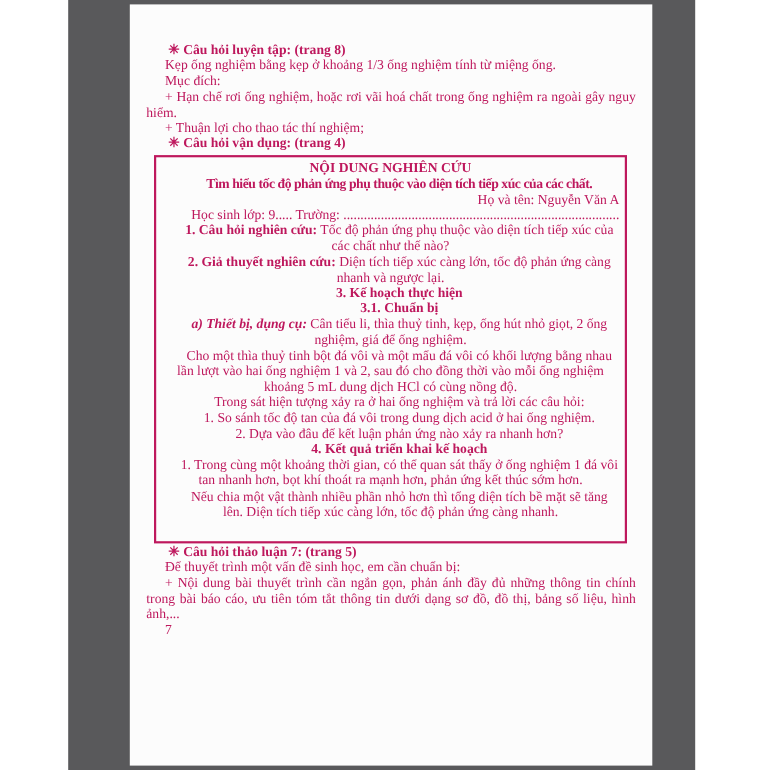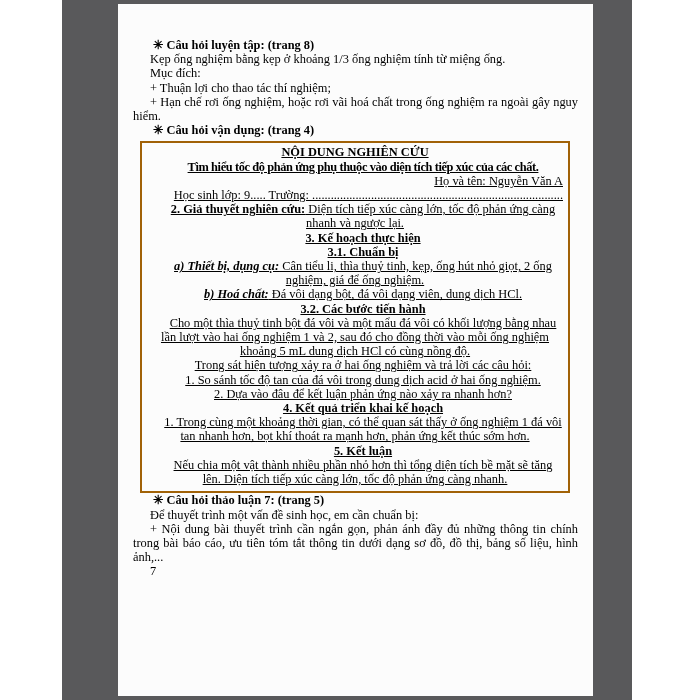--- a/index.html
+++ b/index.html
@@ -18,29 +18,28 @@
   .sheet {
     position: absolute;
     left: 56px; top: 4px;
     width: 475px; height: 692px;
     background: #fcfcfc;
   }
   .content {
     padding: 34px 15px 0 15px;
     font-size: 12.4px;
     line-height: 14.2px;
-    color: #000000;
+    color: #be185d;
   }
   .content p { margin: 0; text-indent: 17px; text-align: justify; }
   p.h { font-weight: bold; text-align: left; text-indent: 20px; }
   .rbox {
-    border: 2px solid #a16207;
+    border: 2px solid #be185d;
     margin: 4px 8px 0 7px;
-    padding: 2px 5px 5px 5px;
-    text-decoration: underline;
+    padding: 2px 5px 20px 5px;
   }
   .rbox p { text-indent: 16px; text-align: center; }
   .rbox p.h { text-indent: 16px; }
   .rbox .title { text-align: center; font-weight: bold; text-indent: 0; }
   .rbox .subtitle { font-weight: bold; letter-spacing: -0.4px; }
   .rbox .small-indent { text-indent: 6px; text-align: right; }
   .nowrap { white-space: nowrap; overflow: hidden; }
   .bi { font-weight: bold; font-style: italic; }
   .discussion-heading { margin-top: 10px; }
   .pagenum { text-align: right; padding-right: 12px; margin-top: 11px; text-indent: 0; }
@@ -49,43 +48,41 @@
 <body>
 
 <div class="photo">
   <div class="sheet">
     <div class="content">
 
       <div>
         <p class="h">✳ Câu hỏi luyện tập: (trang 8)</p>
         <p>Kẹp ống nghiệm bằng kẹp ở khoảng 1/3 ống nghiệm tính từ miệng ống.</p>
         <p>Mục đích:</p>
+        <p>+ Hạn chế rơi ống nghiệm, hoặc rơi vãi hoá chất trong ống nghiệm ra ngoài gây nguy hiểm.</p>
         <p>+ Thuận lợi cho thao tác thí nghiệm;</p>
-        <p>+ Hạn chế rơi ống nghiệm, hoặc rơi vãi hoá chất trong ống nghiệm ra ngoài gây nguy hiểm.</p>
         <p class="h">✳ Câu hỏi vận dụng: (trang 4)</p>
       </div>
 
       <div class="rbox">
         <p class="title">NỘI DUNG NGHIÊN CỨU</p>
         <p class="subtitle">Tìm hiểu tốc độ phản ứng phụ thuộc vào diện tích tiếp xúc của các chất.</p>
         <p class="small-indent">Họ và tên: Nguyễn Văn A</p>
         <p class="small-indent nowrap">Học sinh lớp: 9..... Trường: .................................................................................</p>
+        <p><b>1. Câu hỏi nghiên cứu:</b><span> Tốc độ phản ứng phụ thuộc vào diện tích tiếp xúc của các chất như thế nào?</span></p>
         <p><b>2. Giả thuyết nghiên cứu:</b><span> Diện tích tiếp xúc càng lớn, tốc độ phản ứng càng nhanh và ngược lại.</span></p>
         <p class="h">3. Kế hoạch thực hiện</p>
         <p class="h">3.1. Chuẩn bị</p>
         <p><span class="bi">a) Thiết bị, dụng cụ:</span><span> Cân tiểu li, thìa thuỷ tinh, kẹp, ống hút nhỏ giọt, 2 ống nghiệm, giá để ống nghiệm.</span></p>
-        <p><span class="bi">b) Hoá chất:</span><span> Đá vôi dạng bột, đá vôi dạng viên, dung dịch HCl.</span></p>
-        <p class="h">3.2. Các bước tiến hành</p>
         <p>Cho một thìa thuỷ tinh bột đá vôi và một mẩu đá vôi có khối lượng bằng nhau lần lượt vào hai ống nghiệm 1 và 2, sau đó cho đồng thời vào mỗi ống nghiệm khoảng 5 mL dung dịch HCl có cùng nồng độ.</p>
         <p>Trong sát hiện tượng xảy ra ở hai ống nghiệm và trả lời các câu hỏi:</p>
         <p>1. So sánh tốc độ tan của đá vôi trong dung dịch acid ở hai ống nghiệm.</p>
         <p>2. Dựa vào đâu để kết luận phản ứng nào xảy ra nhanh hơn?</p>
         <p class="h">4. Kết quả triển khai kế hoạch</p>
         <p>1. Trong cùng một khoảng thời gian, có thể quan sát thấy ở ống nghiệm 1 đá vôi tan nhanh hơn, bọt khí thoát ra mạnh hơn, phản ứng kết thúc sớm hơn.</p>
-        <p class="h">5. Kết luận</p>
         <p>Nếu chia một vật thành nhiều phần nhỏ hơn thì tổng diện tích bề mặt sẽ tăng lên. Diện tích tiếp xúc càng lớn, tốc độ phản ứng càng nhanh.</p>
       </div>
 
       <div>
         <p class="h discussion-heading">✳ Câu hỏi thảo luận 7: (trang 5)</p>
         <p>Để thuyết trình một vấn đề sinh học, em cần chuẩn bị:</p>
         <p>+ Nội dung bài thuyết trình cần ngắn gọn, phản ánh đầy đủ những thông tin chính trong bài báo cáo, ưu tiên tóm tắt thông tin dưới dạng sơ đồ, đồ thị, bảng số liệu, hình ảnh,...</p>
       </div>
 
       <p class="pagenum">7</p>

